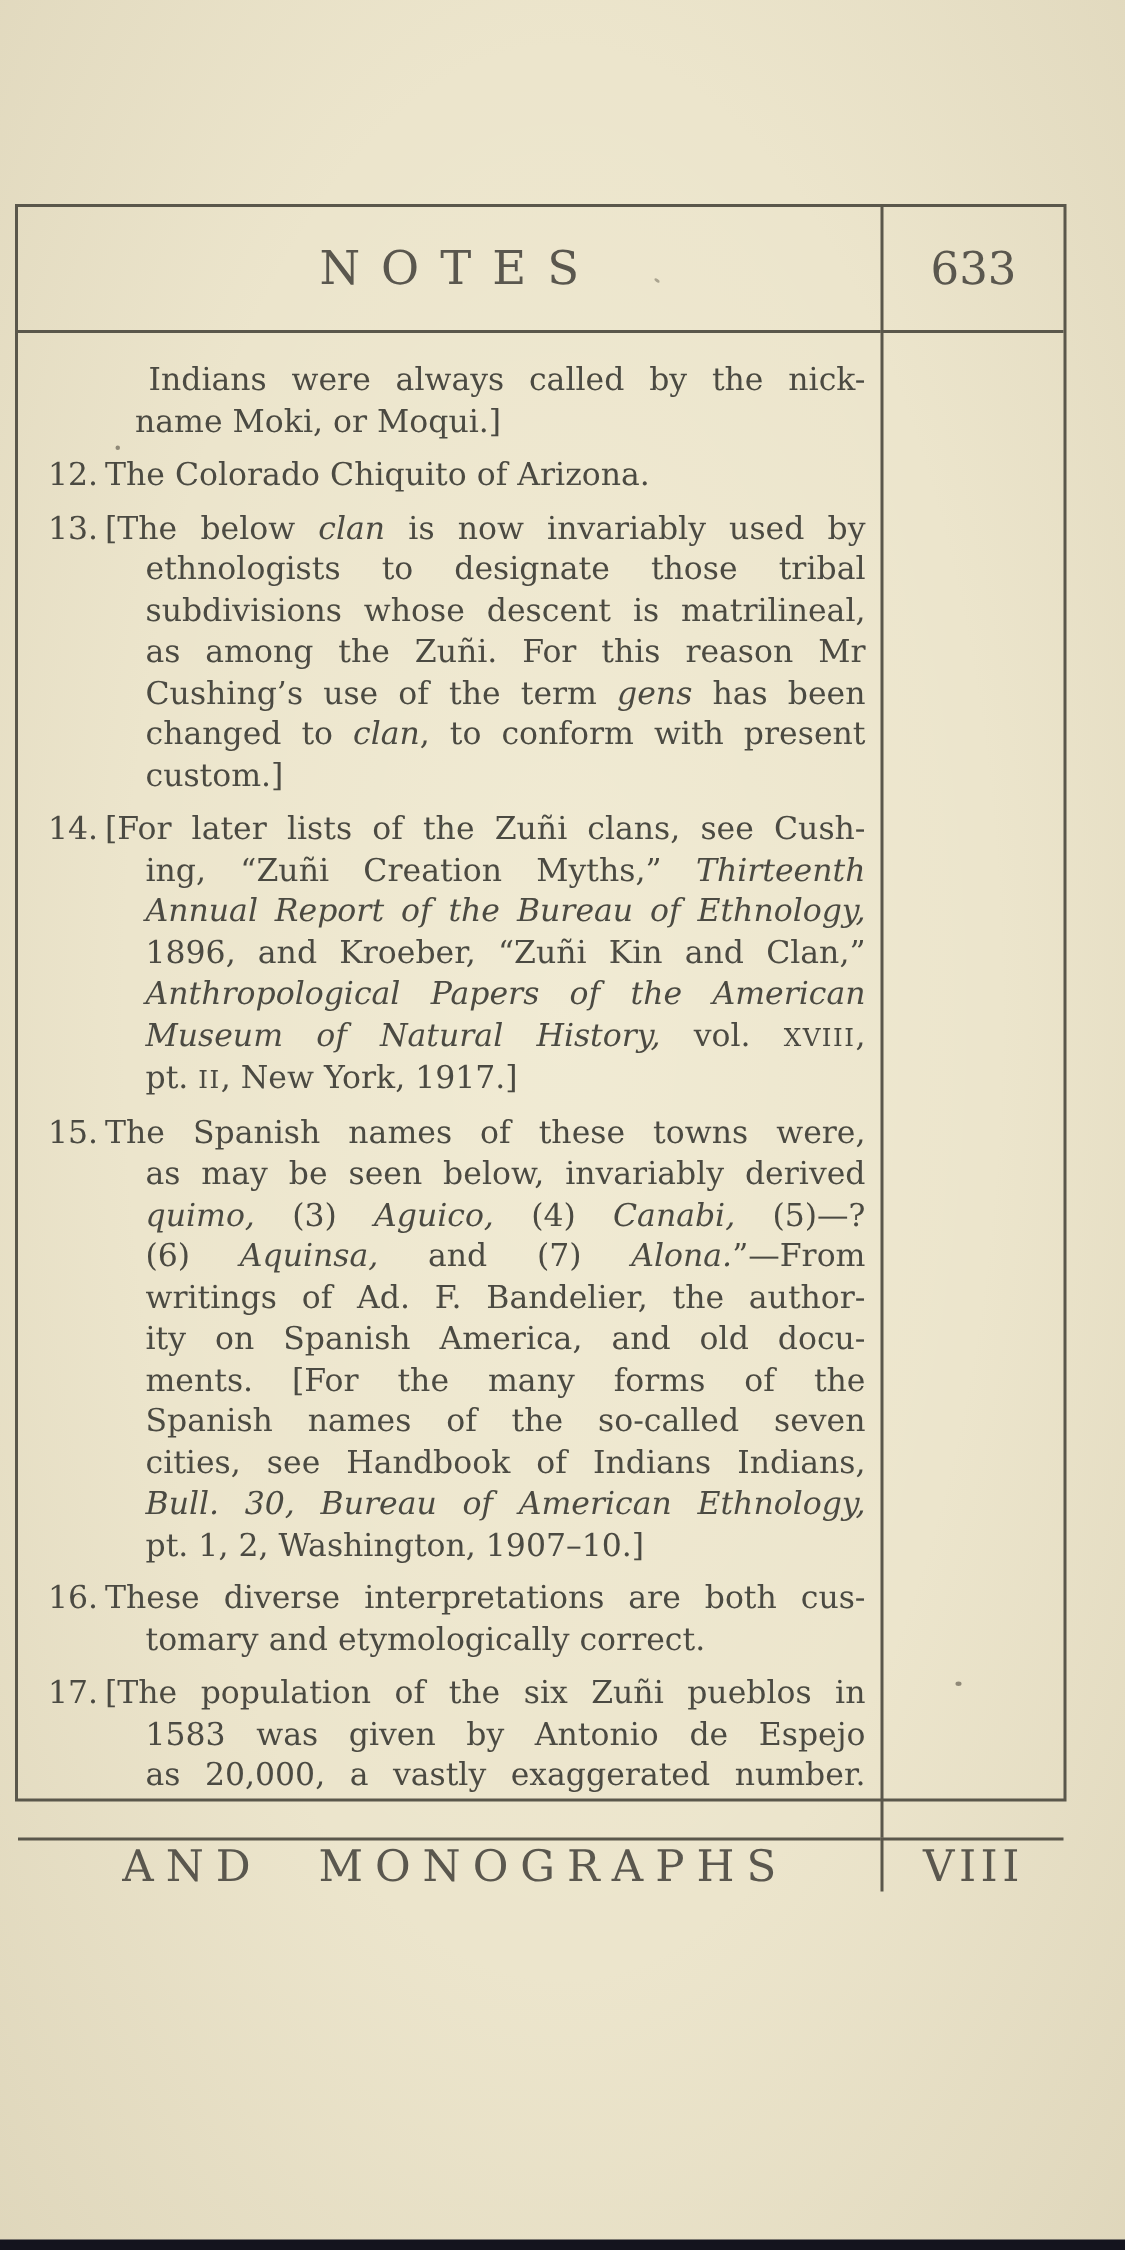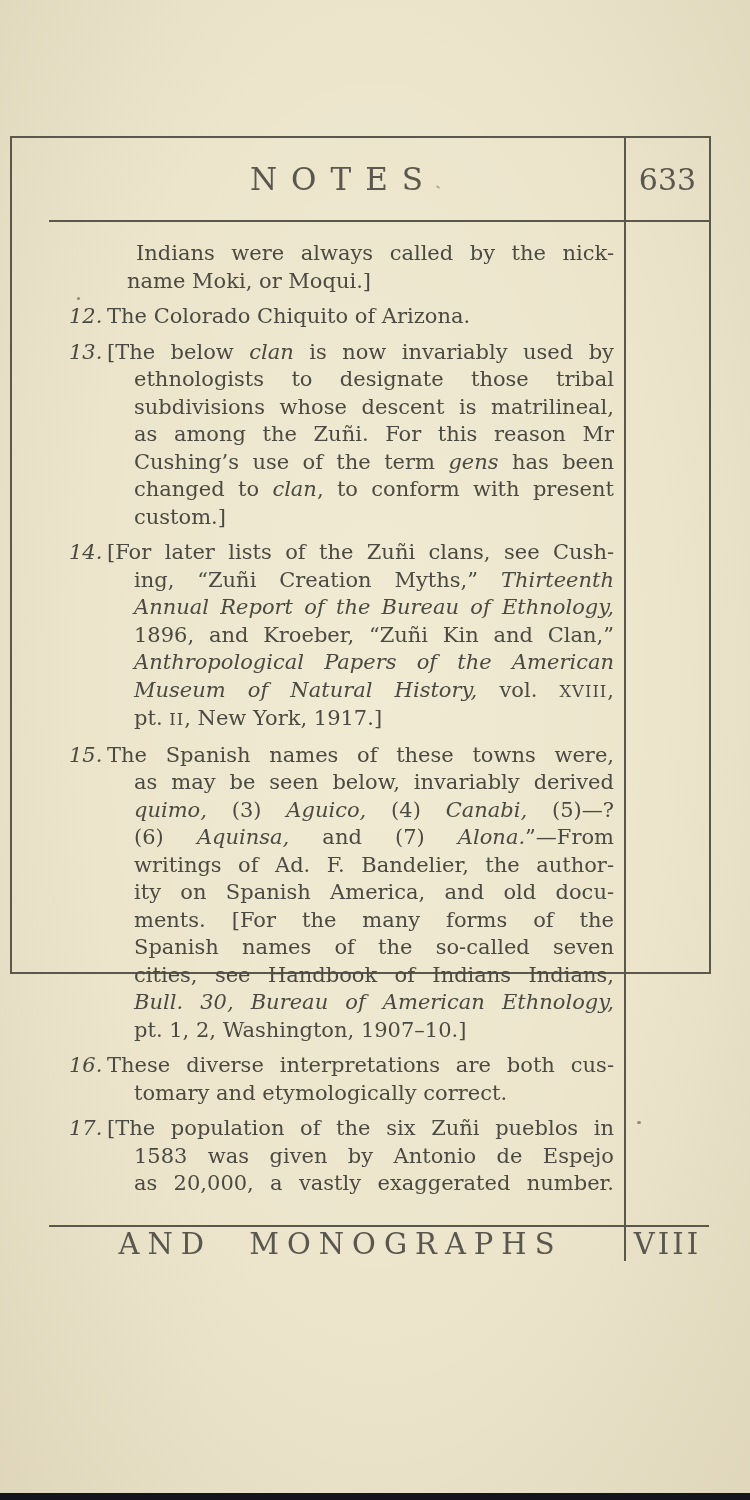--- a/index.html
+++ b/index.html
@@ -15,26 +15,25 @@
     background:var(--paper);
     font-family:"DejaVu Serif","Liberation Serif",serif;
     color:var(--ink);
     position:relative;
   }
   .vignette{
     position:absolute;inset:0;pointer-events:none;
     background:radial-gradient(ellipse at 50% 45%, rgba(255,252,235,0.25) 0%, rgba(255,252,235,0) 55%, rgba(190,178,145,0.28) 100%);
   }
   .frame{
-    position:absolute;left:10px;top:136px;width:701px;height:838px;
+    position:absolute;left:10px;top:136px;width:701px;height:1065px;
     border:2px solid var(--rule);
     display:grid;
     grid-template-columns:575px 1fr;
     grid-template-rows:84px 1003px 1fr;
-    padding-left:37px;
   }
   .cell-side{border-left:2px solid var(--rule);}
   .row-head{border-bottom:2px solid var(--rule);}
   .row-foot{border-top:2px solid var(--rule);}
   .center{display:flex;align-items:center;justify-content:center;}
   .page-title{
     font-size:31px;letter-spacing:14px;padding-left:14px;
     color:var(--ink-light);
   }
   .page-number{font-size:30px;color:var(--ink-light);}
@@ -46,21 +45,21 @@
 
   .notes{
     padding:18px 10px 0 0;
     font-size:21px;
     overflow:hidden;
   }
   .note-item{margin-bottom:8px;padding-left:85px;}
   .note-item.continuation{padding-left:78px;}
   .note-line{line-height:27.5px;}
   .hang{display:flex;margin-left:-65px;}
-  .num{flex:0 0 38px;width:38px;font-style:italic;}
+  .num{flex:0 0 38px;width:38px;}
   .ltext{display:block;flex:1;}
   .just .ltext{text-align:justify;text-align-last:justify;}
   .continuation .first .ltext{text-indent:9px;}
   .it{font-style:italic;}
   .sc{font-size:0.78em;letter-spacing:1px;margin-top:12px;}
 
   .speck{position:absolute;background:rgba(70,64,52,0.55);border-radius:50%;}
   .speck.s1{left:77px;top:297px;width:3px;height:3px;}
   .speck.s2{left:637px;top:1121px;width:4px;height:3px;}
   .speck.s3{left:436px;top:186px;width:4px;height:2px;transform:rotate(35deg);background:rgba(70,64,52,0.4);}

